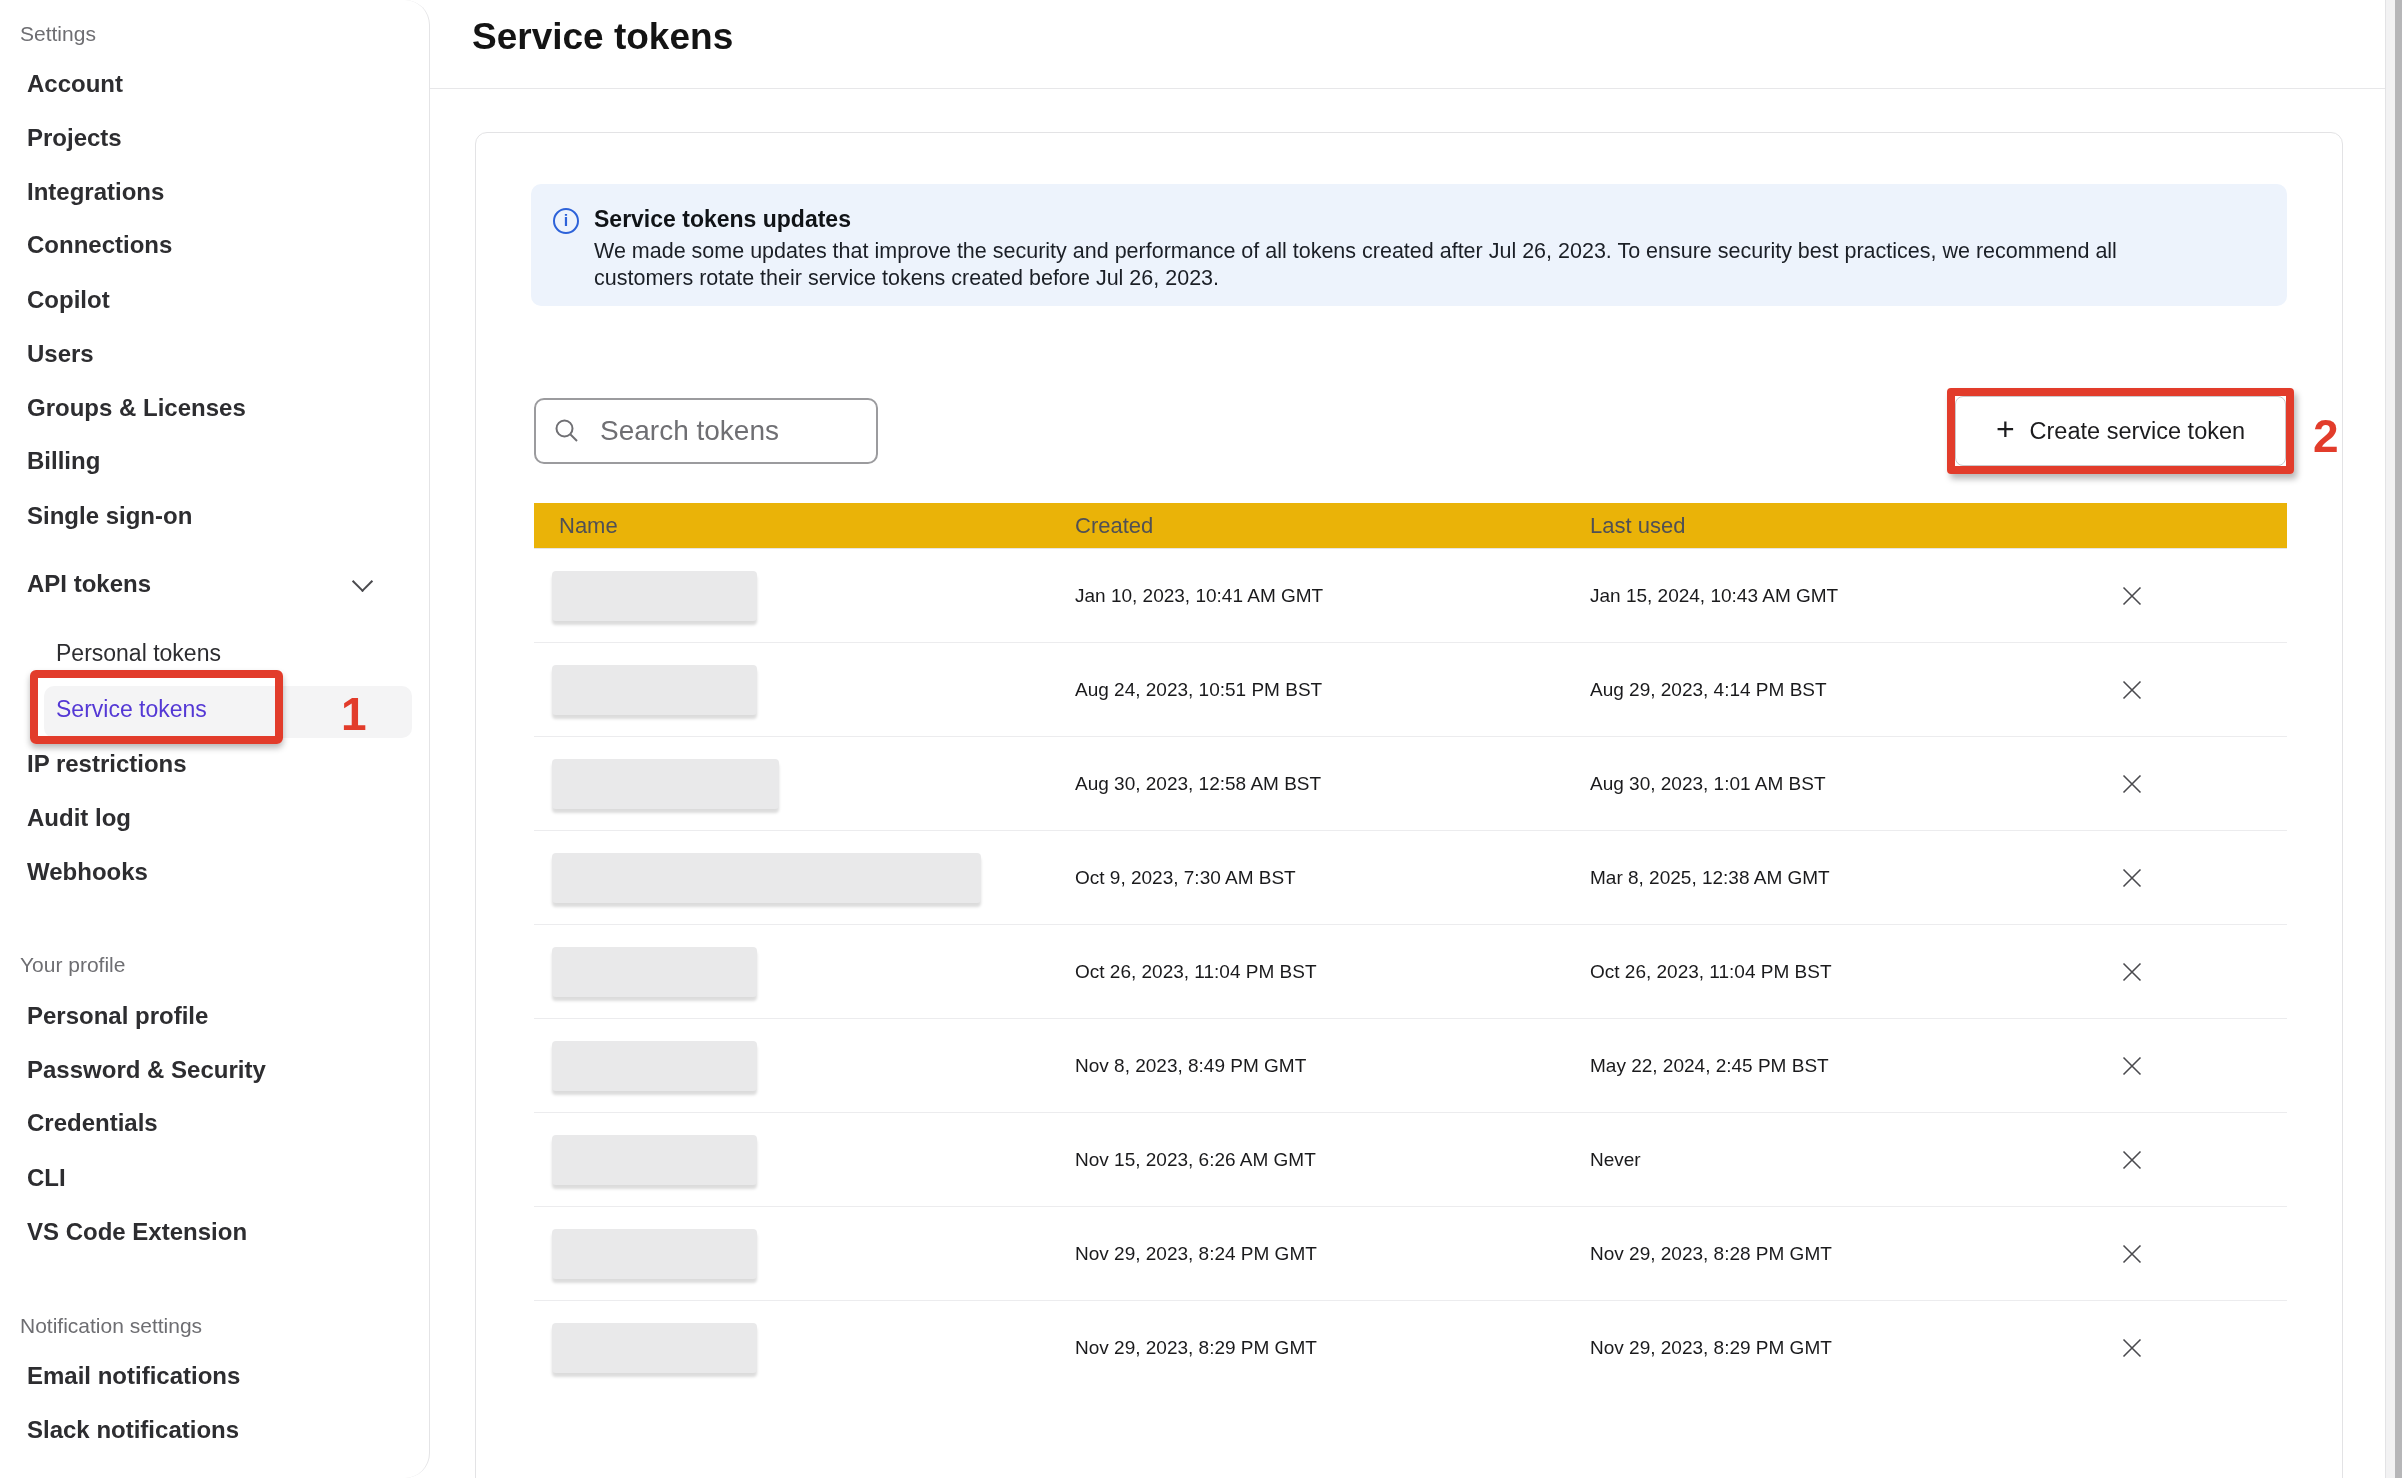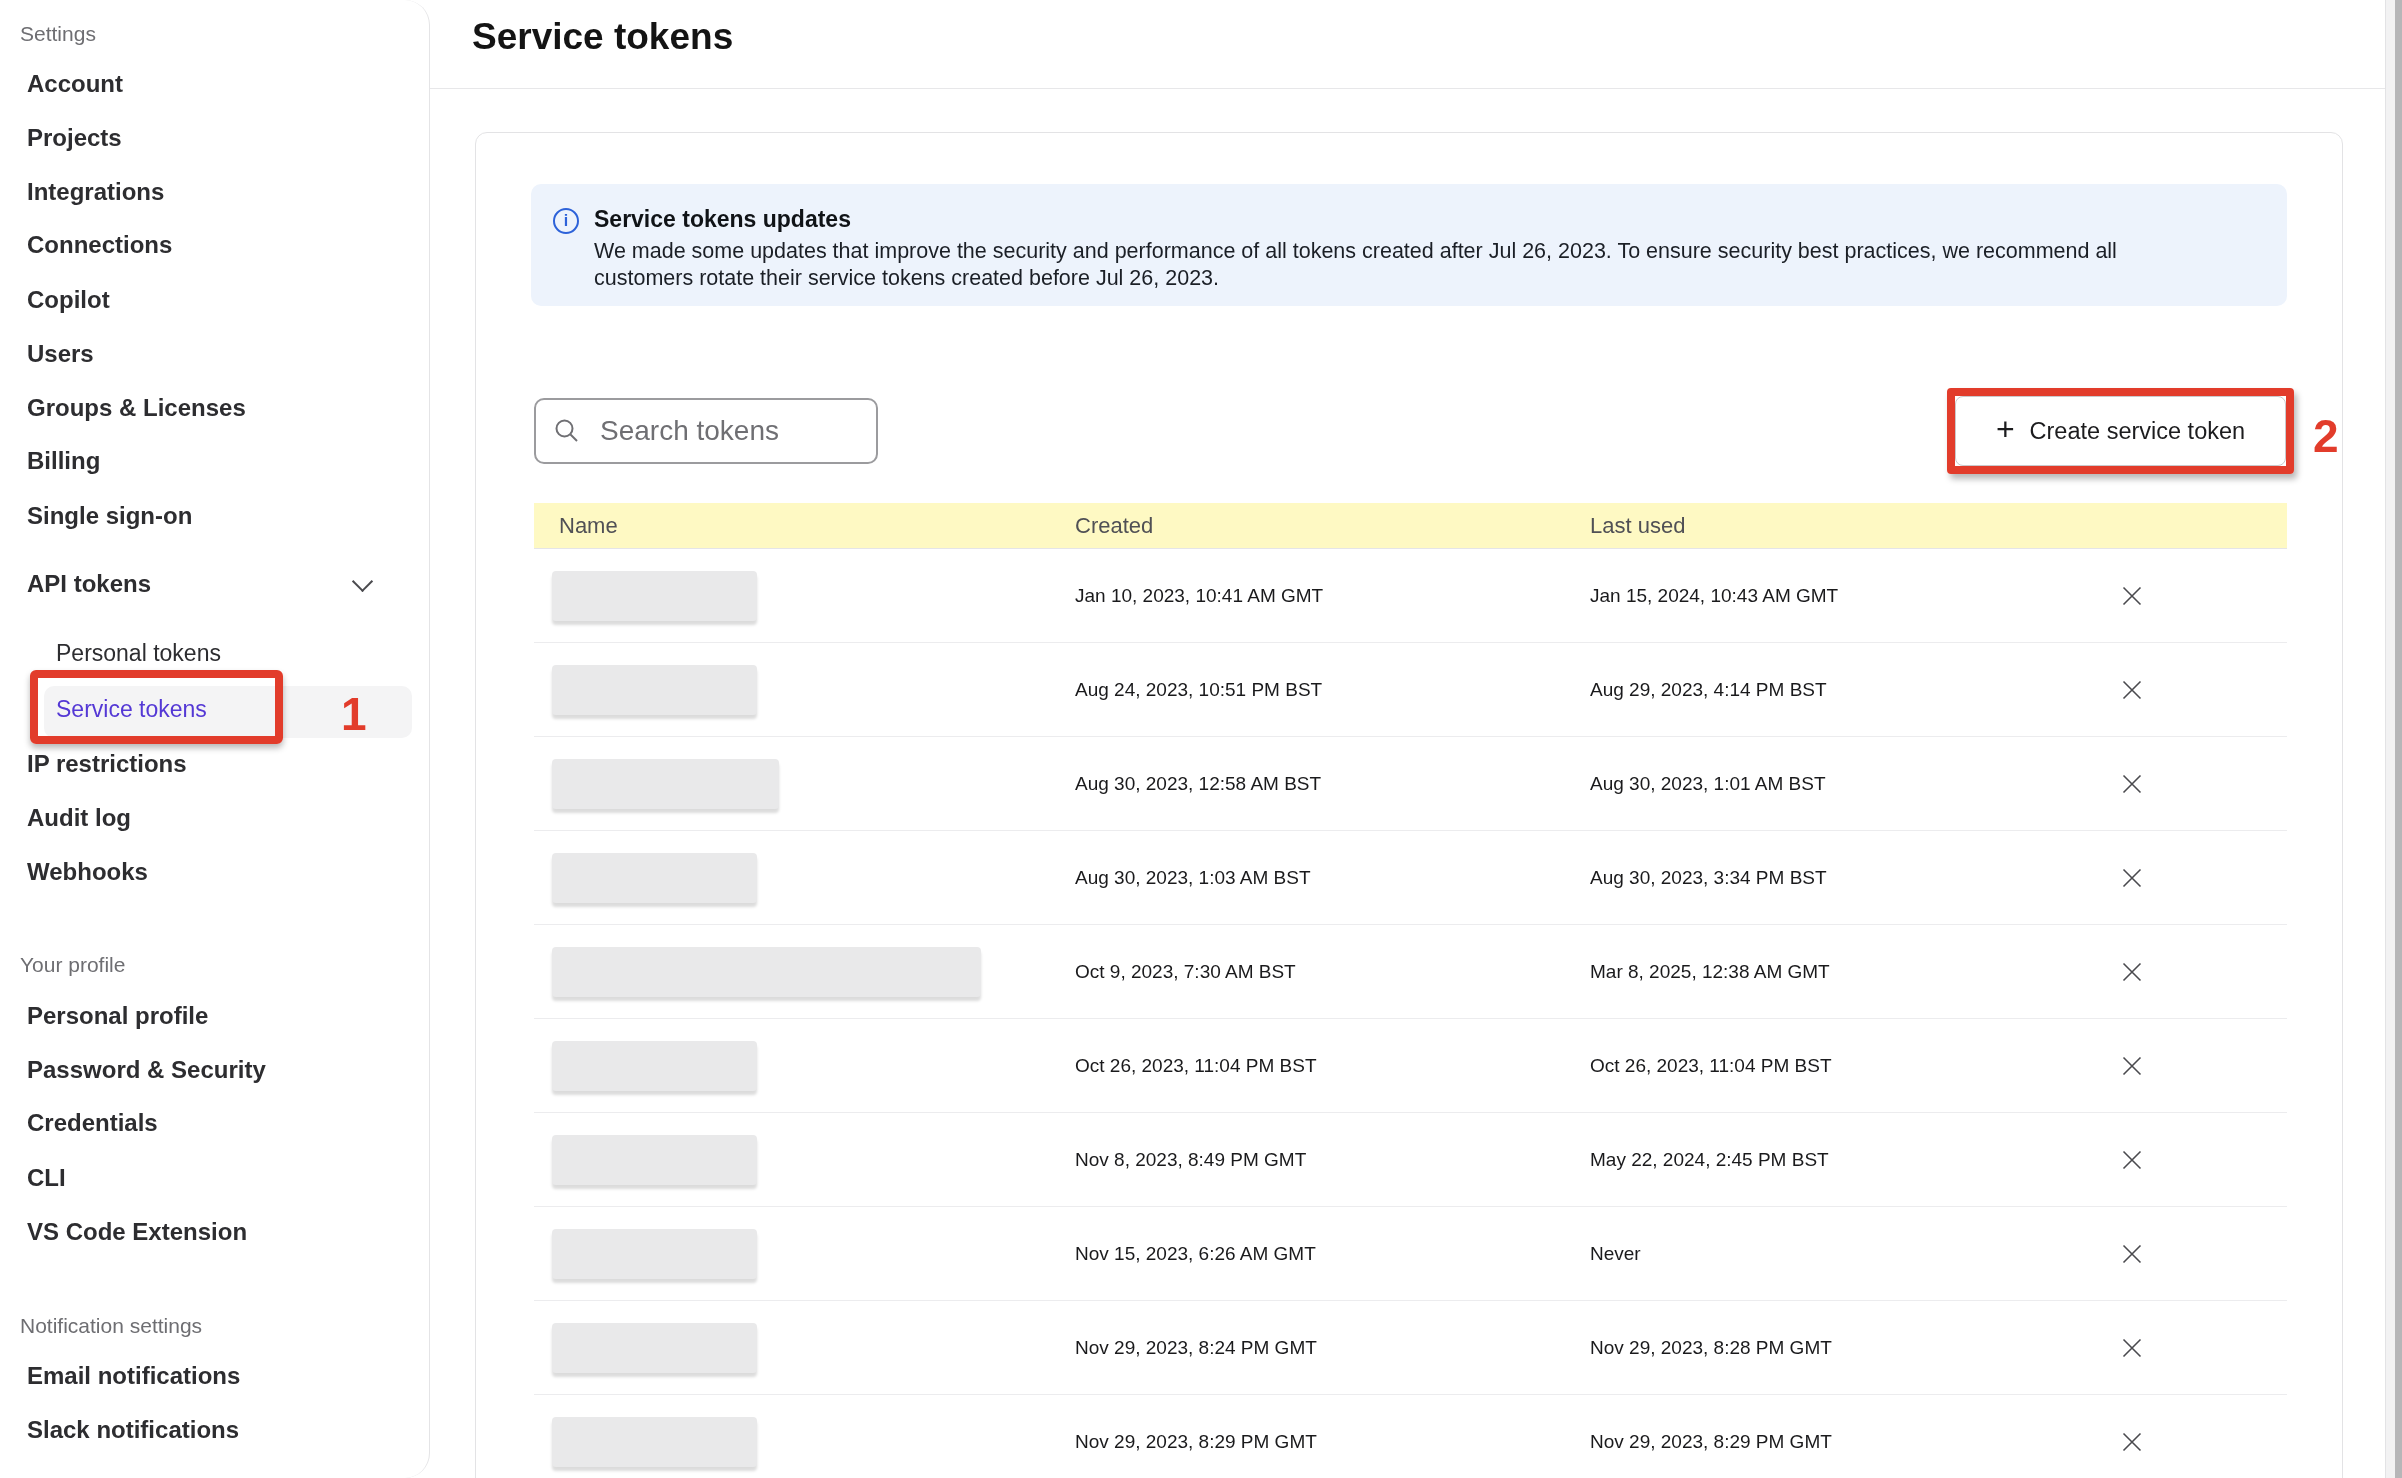--- a/index.html
+++ b/index.html
@@ -60,21 +60,21 @@
                 box-shadow:3px 5px 6px rgba(0,0,0,0.28); z-index:8; }
   .create-btn { position:absolute; left:0; top:0; width:331px; height:70px; background:#fff;
                 border:1px solid #c9c9cc; border-radius:8px; display:flex; align-items:center;
                 justify-content:center; cursor:pointer; }
   .plus-glyph { font-size:32px; font-weight:300; color:#1c1c1e; margin-right:15px; margin-top:-3px; }
   .create-label { font-size:23.5px; font-weight:500; color:#1c1c1e; }
   .anno-num-2 { left:1837px; top:276px; font-size:46px; }
 
   
   .table { position:absolute; left:58px; top:370px; width:1753px; }
-  .thead { position:relative; height:46px; background:#fef9c3; border-bottom:1px solid #e5e5e7; }
+  .thead { position:relative; height:46px; background:#eab308; border-bottom:1px solid #e5e5e7; }
   .th { position:absolute; top:50%; transform:translateY(-50%); font-size:22px; color:#505055; }
   .th-name { left:25px; } .col-created { left:541px; } .col-last { left:1056px; }
   .trow { position:relative; height:94px; border-bottom:1px solid #ececee; background:#fff; }
   .trow:last-child { border-bottom:none; }
   .cell { position:absolute; top:50%; transform:translateY(-50%); font-size:19px; color:#1a1a1c; white-space:nowrap; }
   .sk { position:absolute; left:18px; top:22px; height:50px; background:#e9e9ea; border-radius:4px;
         box-shadow:0 4px 3px rgba(0,0,0,0.14); }
   .sk-m { width:205px; } .sk-l { width:227px; } .sk-xl { width:429px; }
   .row-x { position:absolute; left:1584px; top:50%; transform:translateY(-50%);
            width:28px; height:28px; display:flex; align-items:center; justify-content:center;
@@ -184,30 +184,20 @@
     <span class="sk sk-l"></span>
     <div class="cell col-created">Aug 30, 2023, 12:58 AM BST</div>
     <div class="cell col-last">Aug 30, 2023, 1:01 AM BST</div>
     <button class="row-x">
       <svg width="22" height="22" viewBox="0 0 22 22">
         <path d="M2.5 2.5 L19.5 19.5 M19.5 2.5 L2.5 19.5" stroke="#4a4a4e" stroke-width="1.6" fill="none"></path>
       </svg>
     </button>
   </div>
 
-  <div class="trow">
-    <span class="sk sk-m"></span>
-    <div class="cell col-created">Aug 30, 2023, 1:03 AM BST</div>
-    <div class="cell col-last">Aug 30, 2023, 3:34 PM BST</div>
-    <button class="row-x">
-      <svg width="22" height="22" viewBox="0 0 22 22">
-        <path d="M2.5 2.5 L19.5 19.5 M19.5 2.5 L2.5 19.5" stroke="#4a4a4e" stroke-width="1.6" fill="none"></path>
-      </svg>
-    </button>
-  </div>
 
   <div class="trow">
     <span class="sk sk-xl"></span>
     <div class="cell col-created">Oct 9, 2023, 7:30 AM BST</div>
     <div class="cell col-last">Mar 8, 2025, 12:38 AM GMT</div>
     <button class="row-x">
       <svg width="22" height="22" viewBox="0 0 22 22">
         <path d="M2.5 2.5 L19.5 19.5 M19.5 2.5 L2.5 19.5" stroke="#4a4a4e" stroke-width="1.6" fill="none"></path>
       </svg>
     </button>

